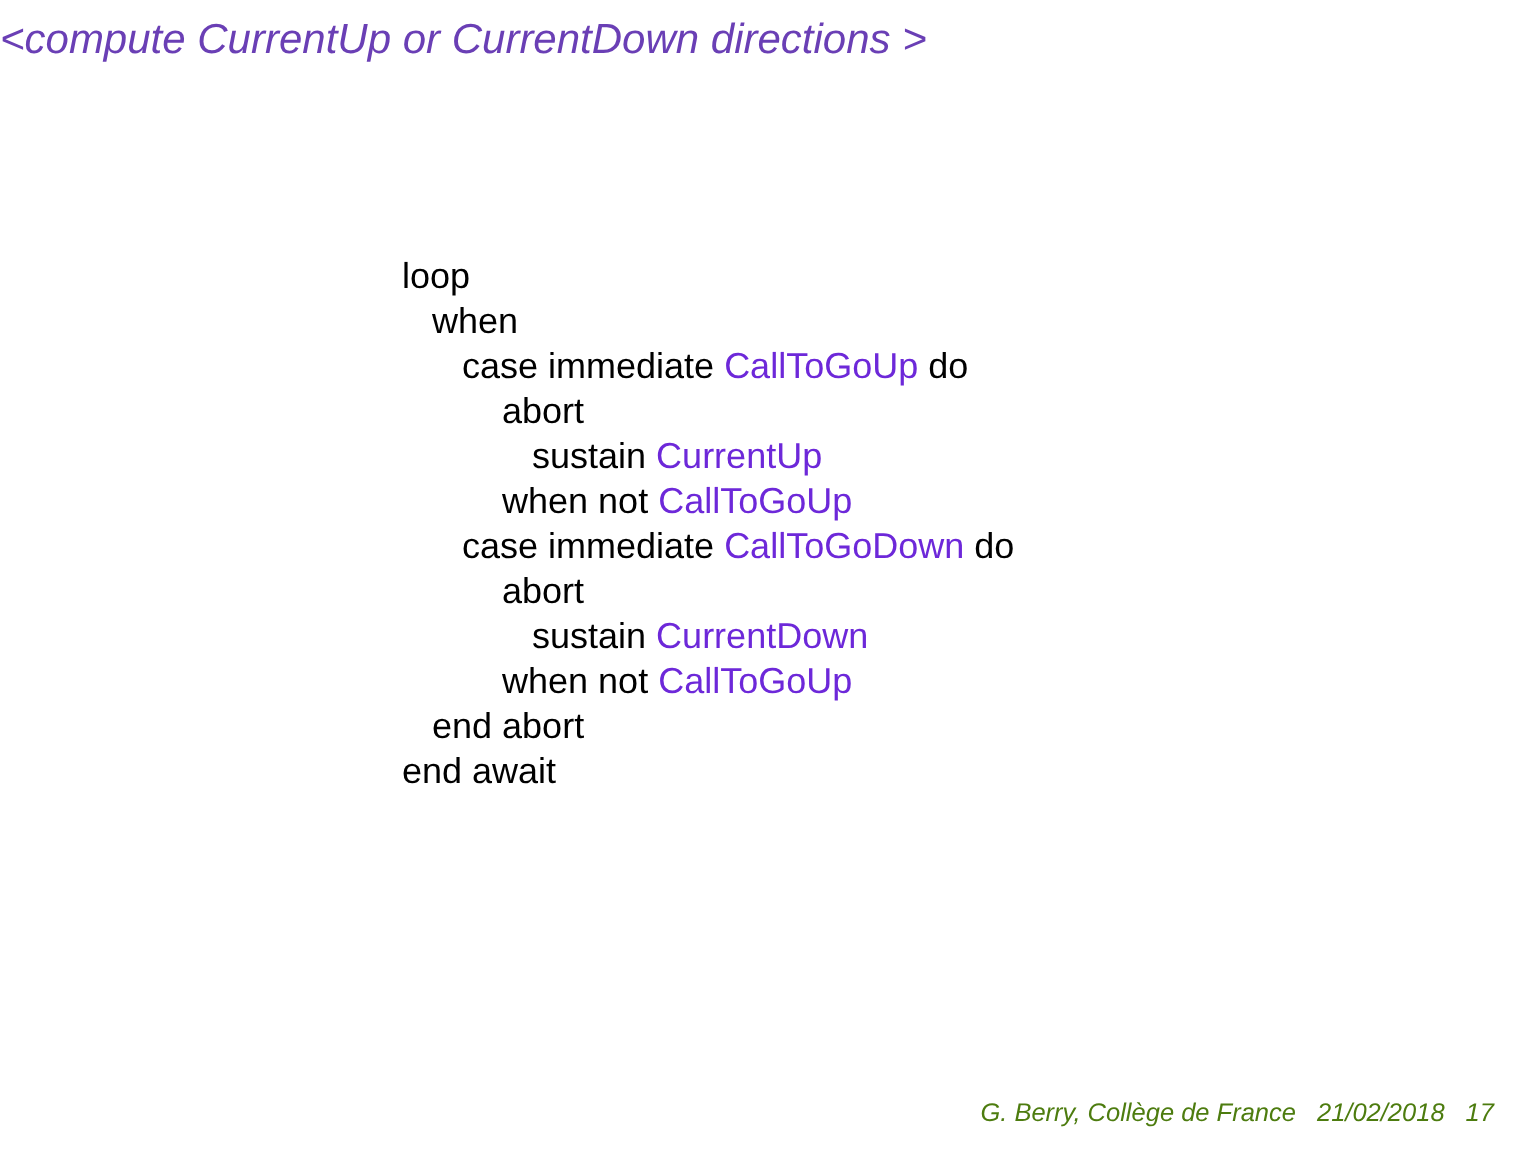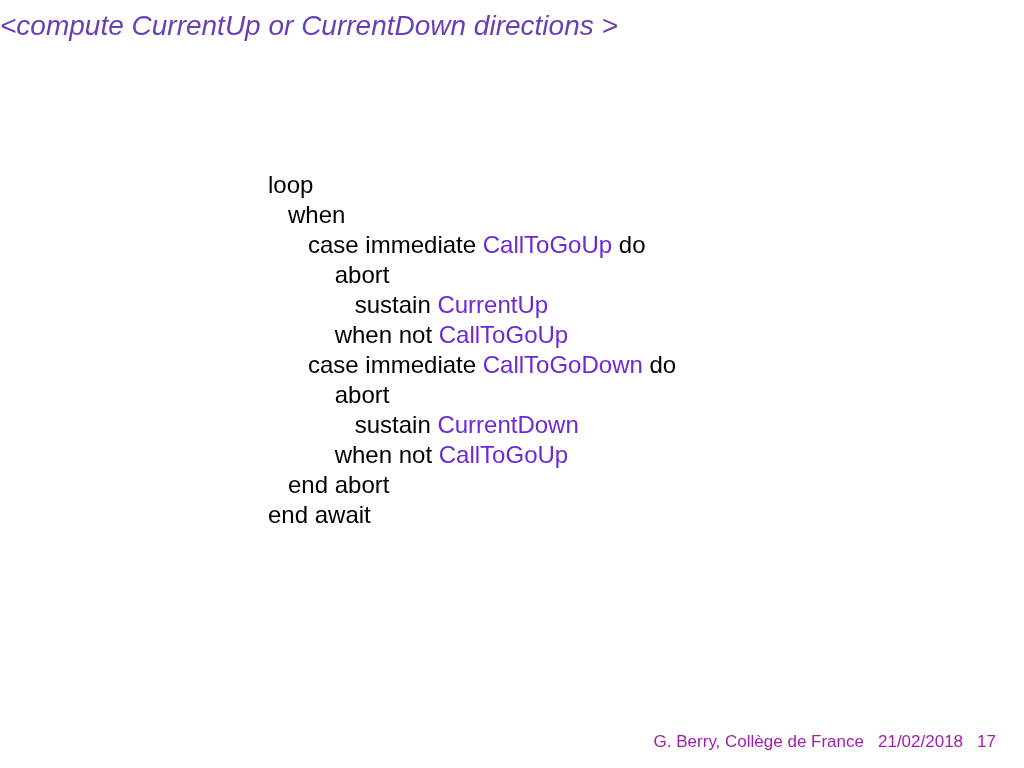--- a/index.html
+++ b/index.html
@@ -32,22 +32,23 @@
     white-space: pre;
     font-family: Arial, Helvetica, sans-serif;
   }
   .code-block .sig {
     color: #6d28d9;
   }
   .footer {
     position: absolute;
     bottom: 16px;
     right: 28px;
+    font-style: italic;
     font-size: 17px;
-    color: #a21caf;
+    color: #4d7c0f;
   }
   .footer .sep {
     display: inline-block;
     width: 14px;
   }
 </style>
 </head>
 <body>
 
 <div class="title">&lt;compute CurrentUp or CurrentDown directions &gt;</div>

